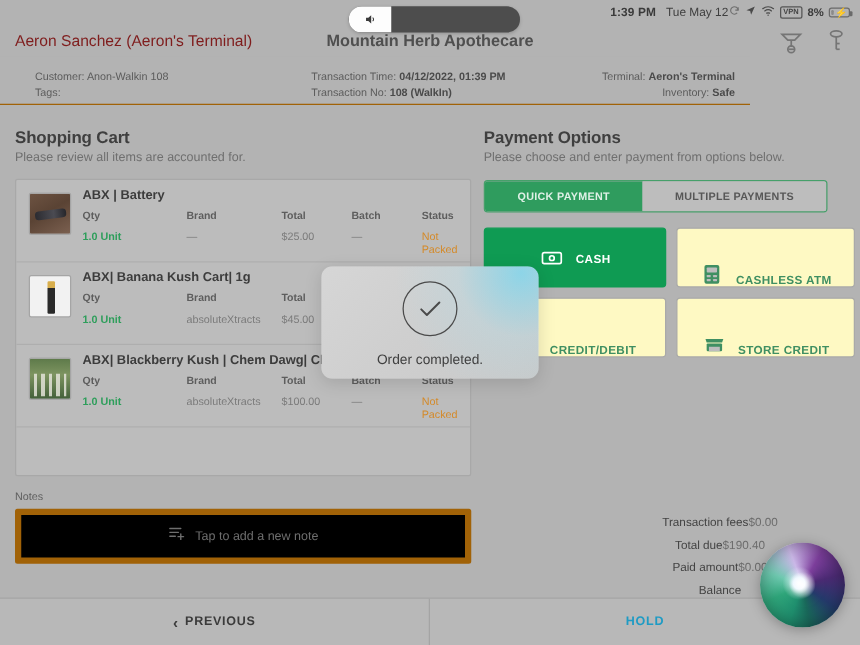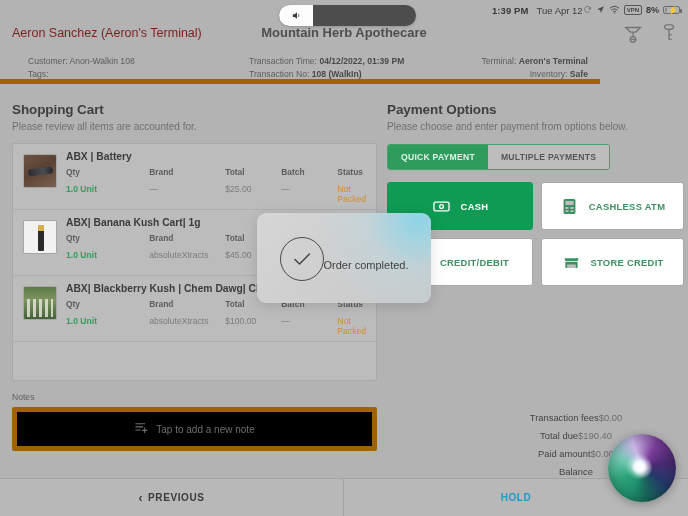--- a/index.html
+++ b/index.html
@@ -76,21 +76,21 @@
   }
   .volume-fill {
     width: 34px; height: 100%; background: #fdfdfd;
     display: flex; align-items: center; justify-content: center;
   }
 
   
   .info-strip {
     position: absolute; top: 45px; left: 0; width: 600px; height: 39px;
     background: #b3b3b3;
-    border-bottom: 5px solid #a16207;
+    border-bottom: 1px solid #a16207;
     font-size: 8.6px; color: #5c5c5c;
     z-index: 10;
   }
   .info-customer { position: absolute; left: 28px; top: 10px; line-height: 13px; }
   .info-trans { position: absolute; left: 249px; top: 10px; line-height: 13px; }
   .info-term { position: absolute; right: 12px; top: 10px; text-align: right; line-height: 13px; }
   .info-strong { font-weight: 700; color: #4a4a4a; }
 
   
   .body-wrap { position: absolute; top: 96px; left: 0; width: 688px; height: 394px; }
@@ -170,36 +170,36 @@
 
   
   .right-col { position: absolute; left: 387px; top: 6px; width: 289px; }
   .seg-wrap {
     margin-top: 12px;
     display: inline-flex;
     border: 1px solid #46a06a; border-radius: 3px; overflow: hidden;
   }
   .seg {
     font-size: 8.6px; font-weight: 600; letter-spacing: 0.25px;
-    padding: 7px 13px; cursor: default;
+    padding: 7px 26px; cursor: default;
   }
   .seg.active { background: #2f9c5e; color: #dff0e6; }
   .seg.inactive { background: #bdbdbd; color: #575757; }
 
   .pay-grid {
     margin-top: 12px;
     display: grid; grid-template-columns: 146px 143px; gap: 8px;
   }
   .pay-btn {
     height: 48px; border-radius: 3px;
     display: flex; align-items: center; justify-content: center; gap: 9px;
     font-size: 9.4px; font-weight: 700; letter-spacing: 0.3px;
   }
   .pay-btn.sel { background: #0f9b53; color: #ffffff; border: 1px solid #0f9b53; }
-  .pay-btn.unsel { background: #ffffff; color: #3f8f62; border: 1px solid #a9a9a9; }
+  .pay-btn.unsel { background: #fef9c3; color: #3f8f62; border: 1px solid #a9a9a9; align-items: flex-end; }
   .pay-icon { width: 20px; height: 20px; display:flex; align-items:center; justify-content:center;}
 
   
   .totals { position: absolute; right: 12px; top: 312px; width: 200px; }
   .tot-row {
     display: flex; justify-content: center; align-items: baseline;
     font-size: 9.4px; color: #434343; padding: 3.5px 0;
   }
   .tot-val { color: #6d6d6d; }
 
@@ -219,21 +219,21 @@
   
   .modal-scrim { position: absolute; inset: 0; z-index: 70; pointer-events: none; }
   .modal {
     position: absolute; left: 257px; top: 213px;
     width: 174px; height: 90px;
     border-radius: 9px;
     background:
       radial-gradient(circle at 92% 6%, rgba(120,215,240,0.75) 0%, rgba(170,225,240,0.25) 28%, rgba(0,0,0,0) 56%),
       linear-gradient(135deg, #d6d6d6 0%, #cfcfcf 45%, #c9c9c9 100%);
     box-shadow: 0 3px 14px rgba(0,0,0,0.13);
-    display: flex; flex-direction: row; align-items: center; justify-content: center;
+    display: flex; flex-direction: column; align-items: center; justify-content: center;
   }
   .check-circle {
     width: 44px; height: 44px; border-radius: 50%;
     border: 1.4px solid #4a4a4a;
     display: flex; align-items: center; justify-content: center;
     margin-top: 2px;
   }
   .modal-text { font-size: 11px; color: #3f3f3f; margin-top: 13px; }
 
   
@@ -256,21 +256,21 @@
   }
 </style>
 </head>
 <body>
 
 <div id="app">
 
   <div class="statusbar">
     <div class="sb-left">
       <span class="sb-time">1:39 PM</span>
-      <span class="sb-date">Tue Apr 12</span>
+      <span class="sb-date">Tue May 12</span>
     </div>
     <div class="sb-right">
       <span>
         <svg width="9" height="9" viewBox="0 0 24 24" fill="none" stroke="#6f6f6f" stroke-width="2.4">
           <path d="M20 11A8 8 0 1 0 18 17"></path>
             <path d="M20 5v6h-6"></path>
         </svg>
       </span>
       <span>
         <svg width="9" height="9" viewBox="0 0 24 24" fill="#4a4a4a">

